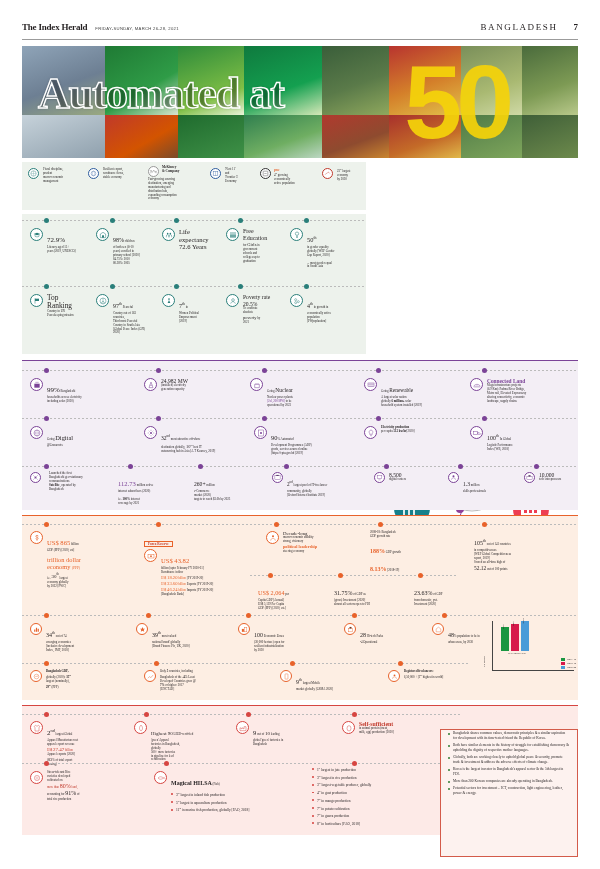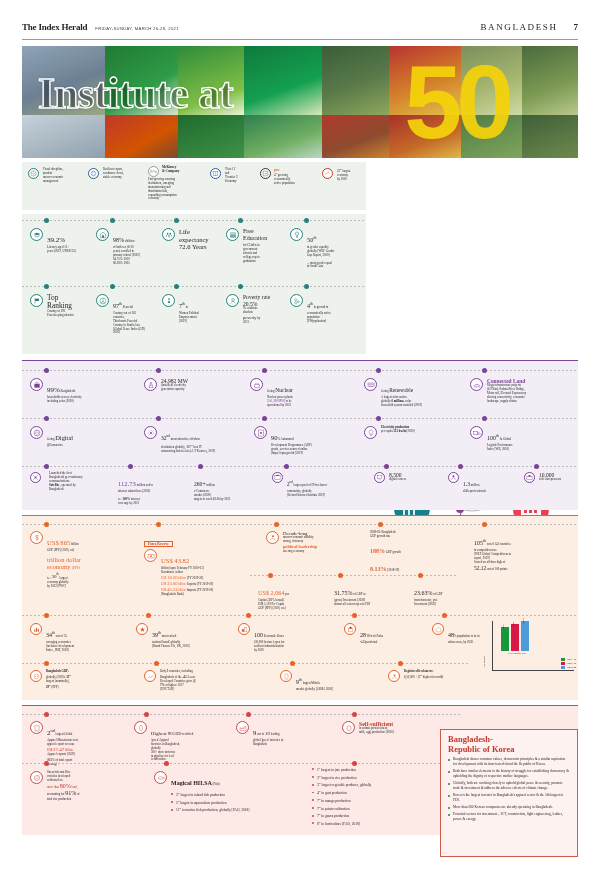--- a/index.html
+++ b/index.html
@@ -150,21 +150,21 @@
     <div class="ctile" style="flex:0 0 11%">
       <div class="top" style="background:linear-gradient(160deg,#7a8f5a,#a9b972 60%,#cfd9a5)"></div>
       <div class="bot" style="background:linear-gradient(160deg,#4f7a46,#7fa65c)"></div>
     </div>
     <div class="ctile" style="flex:1">
       <div class="top" style="background:linear-gradient(160deg,#4a6b3c,#7d9a54 60%,#b9c98b)"></div>
       <div class="bot" style="background:linear-gradient(160deg,#3f5f38,#6d8a4c)"></div>
     </div>
   </div>
   <div class="banner-50">50</div>
-  <div class="banner-title">Institute at</div>
+  <div class="banner-title">Automated at</div>
 </div>
 
 <div class="panel" style="height:52px; margin-top:4px; position:relative;">
   <div style="position:absolute;left:0;top:0;width:344px;height:48px;background:#edf2ec;"></div>
 
   <div class="cell" style="left:6px; top:6px; width:52px;">
     <div class="ico" style="width:11px;height:11px;border:.7px solid #2a7f7a">
       <svg width="7" height="7" viewBox="0 0 24 24">
           <circle cx="12" cy="12" r="9" fill="none" stroke="#2a7f7a" stroke-width="1.4"></circle>
           <path d="M12 3v18M3 12h18" stroke="#2a7f7a" stroke-width=".8"></path>
@@ -312,21 +312,21 @@
   <span class="node" style="left:216px;top:4px;background:#2a7f7a"></span>
   <span class="node" style="left:282px;top:4px;background:#2a7f7a"></span>
 
   <div class="cell" style="left:8px; top:14px; width:62px;">
     <div class="ico" style="width:13px;height:13px;border:.8px solid #2a7f7a">
       <svg width="8" height="8" viewBox="0 0 24 24">
           <path d="M2 9l10-4 10 4-10 4z" fill="#2a7f7a"></path>
           <path d="M6 11v5c3 2 9 2 12 0v-5" fill="none" stroke="#2a7f7a" stroke-width="1.5"></path>
         </svg>
     </div>
-    <div><span class="big" style="font-size:7px;">39.2%</span>
+    <div><span class="big" style="font-size:7px;">72.9%</span>
       <div class="xsm">Literacy aged 15+<br>years [2019, UNESCO]</div></div>
   </div>
 
   <div class="cell" style="left:74px; top:14px; width:62px;">
     <div class="ico" style="width:13px;height:13px;border:.8px solid #2a7f7a">
       <svg width="8" height="8" viewBox="0 0 24 24">
           <path d="M4 20V9l8-5 8 5v11z" fill="none" stroke="#2a7f7a" stroke-width="1.6"></path>
           <rect x="9" y="13" width="6" height="7" fill="#2a7f7a"></rect>
         </svg>
     </div>
@@ -998,21 +998,20 @@
     <div class="ico" style="width:13px;height:13px;border:.8px solid #d64541">
       <svg width="8" height="8" viewBox="0 0 24 24">
           <circle cx="12" cy="10" r="5" fill="none" stroke="#d64541" stroke-width="1.3"></circle>
           <path d="M9 15l-2 6 5-3 5 3-2-6" fill="none" stroke="#d64541" stroke-width="1.2"></path>
         </svg>
     </div>
   </div>
 </div>
 
 <div class="korea-box" style="left:440px; top:729px; width:138px; height:128px;">
-  <div class="korea-title">Bangladesh-<br>Republic of Korea</div>
   <ul class="korea-list">
     <li>Bangladesh shares common values, democratic principles &amp; a similar aspiration for development with its time-tested friend the Republic of Korea.</li>
     <li>Both have similar elements in the history of struggle for establishing democracy &amp; upholding the dignity of respective mother languages.</li>
     <li>Globally, both are working closely to uphold global peace &amp; security, promote trade &amp; investment &amp; address the adverse effects of climate change.</li>
     <li>Korea is the largest investor in Bangladesh's apparel sector &amp; the 5th largest in FDI.</li>
     <li>More than 200 Korean companies are already operating in Bangladesh.</li>
     <li>Potential sectors for investment – ICT, construction, light engineering, leather, power &amp; energy.</li>
   </ul>
 </div>
 

